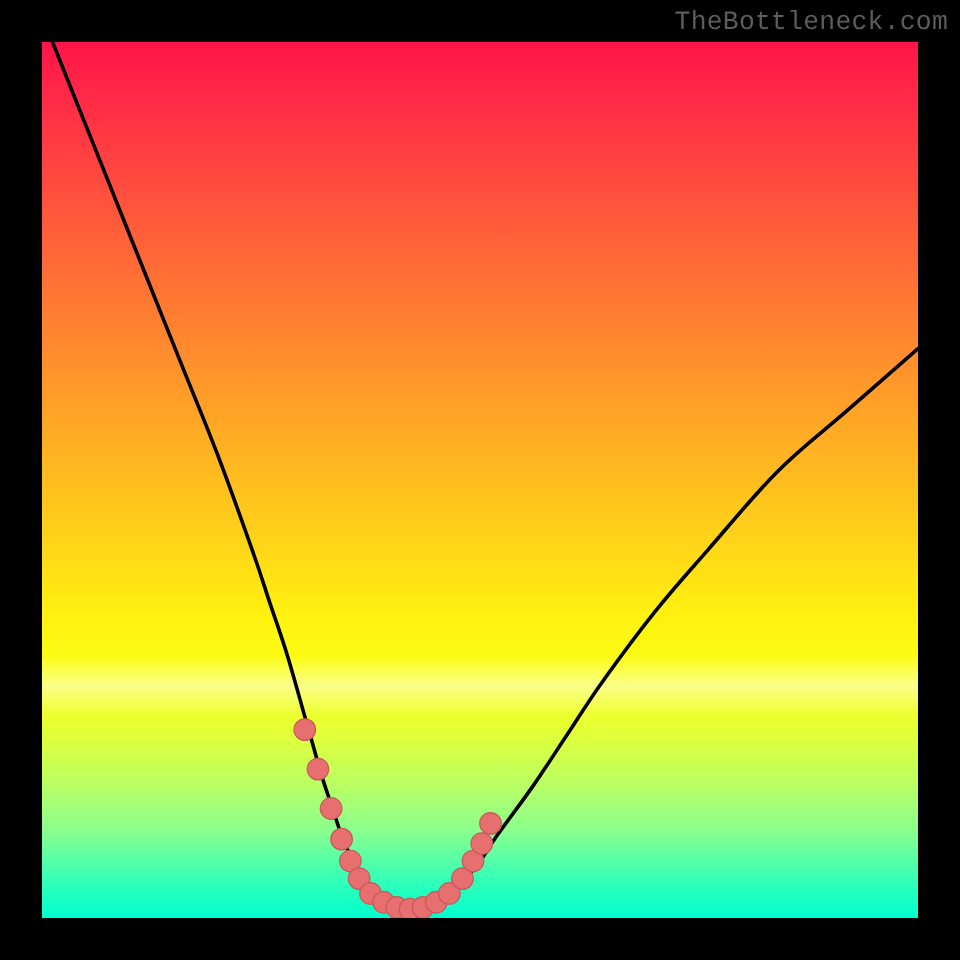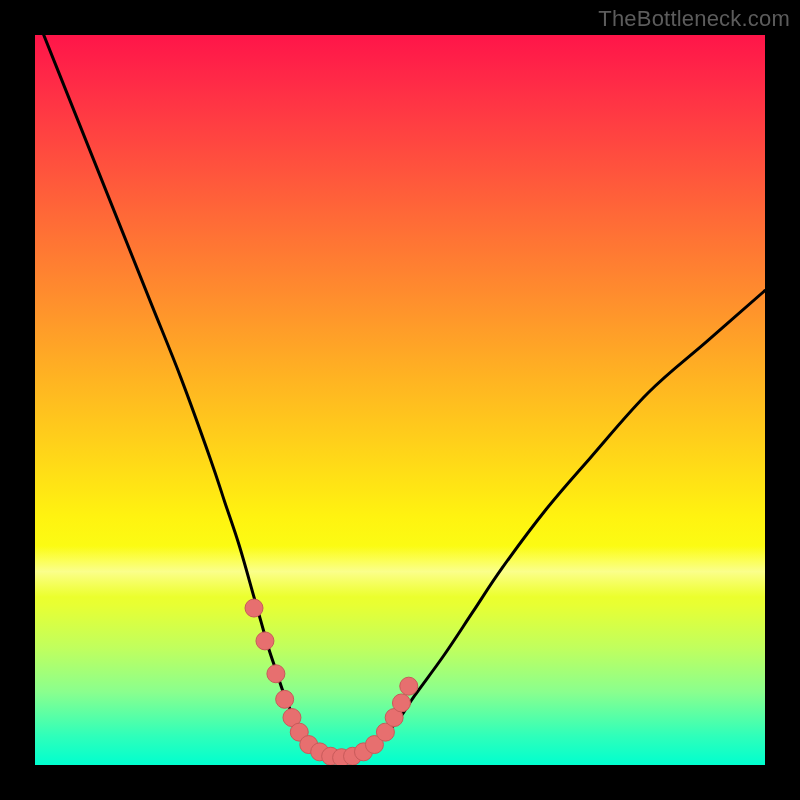--- a/index.html
+++ b/index.html
@@ -11,20 +11,21 @@
     background: #000;
     font-family: Arial, Helvetica, sans-serif;
   }
   .frame {
     position: absolute;
     left: 0;
     top: 0;
     width: 800px;
     height: 800px;
     background: #000;
+    font-family: Liberation Mono, monospace;
   }
   .plot {
     position: absolute;
     left: 35px;
     top: 35px;
     width: 730px;
     height: 730px;
     overflow: hidden;
   }
   .gradient {

